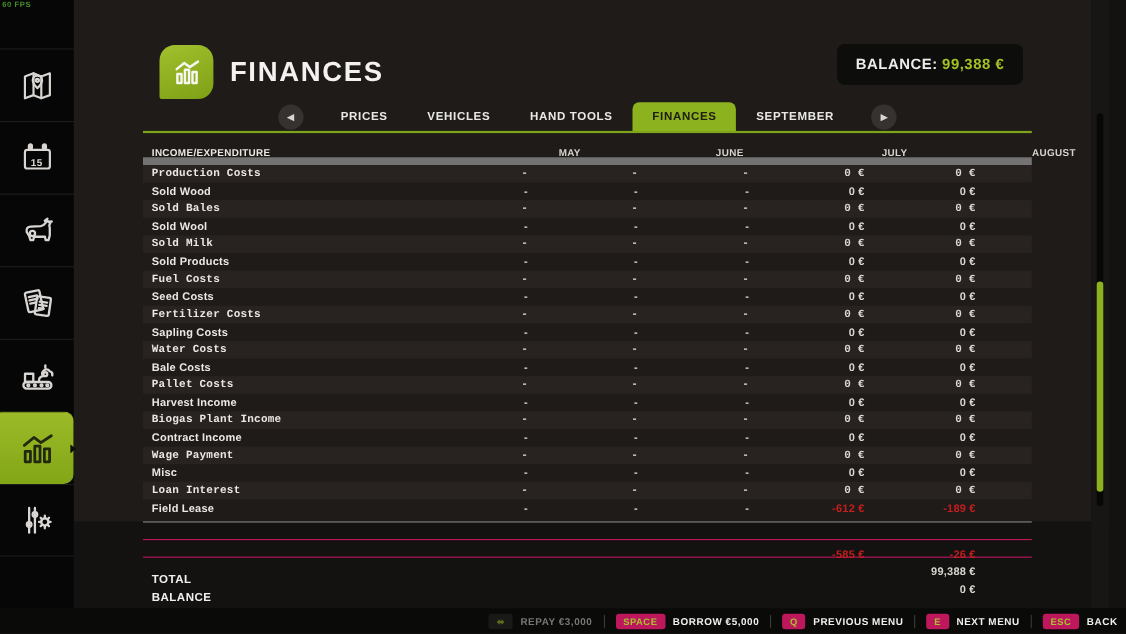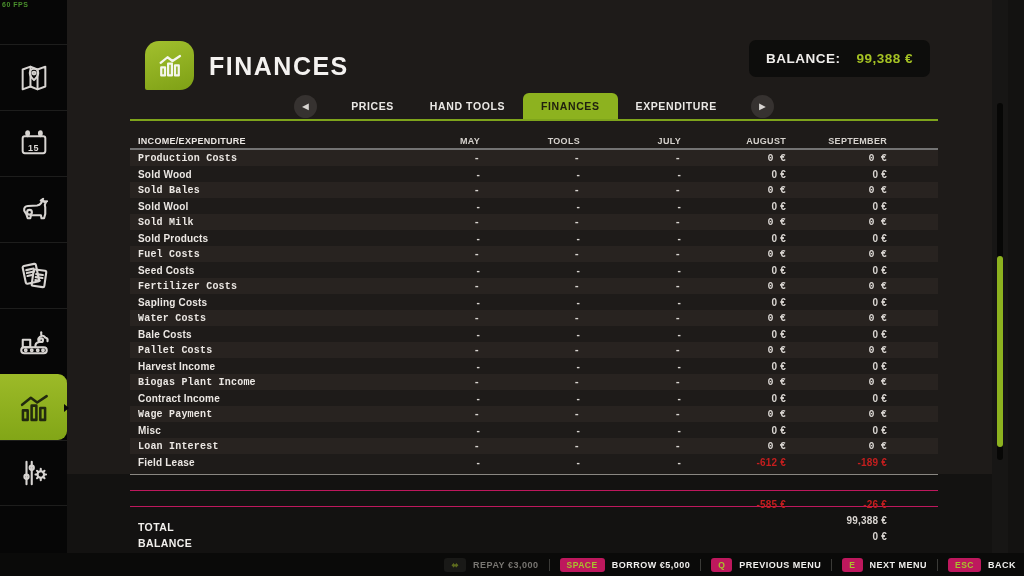--- a/index.html
+++ b/index.html
@@ -23,39 +23,39 @@
   .right-strip { position:absolute; right:0; top:0; width:16px; height:553px; background:#171615; }
   .scroll-track { position:absolute; right:5px; top:103px; width:6px; height:357px; background:#070706; border-radius:3px; }
   .scroll-thumb { position:absolute; left:0; top:153px; width:6px; height:191px; background:#8db21f; border-radius:3px; }
 
   
   .hdr-icon { position:absolute; left:78px; top:41px; width:49px; height:49px;
       background:linear-gradient(160deg,#a2c02e,#7ea015); border-radius:14px 14px 14px 2px;
       display:flex; align-items:center; justify-content:center; }
   .hdr-title { position:absolute; left:142px; top:52px; font-size:25px; color:#f4f2f0; letter-spacing:1.5px; }
   .balance-pill { position:absolute; right:78px; top:40px; height:37px; background:#0d0d0c; border-radius:7px;
-      display:flex; align-items:center; gap:16px; padding:0 17px; }
+      display:flex; align-items:center; gap:4px; padding:0 17px; }
   .balance-pill .bl { font-size:13.5px; color:#efedeb; letter-spacing:.5px; }
   .balance-pill .bv { font-size:13.5px; color:#a5c224; letter-spacing:.5px; }
 
   
   .tabbar { position:absolute; left:63px; top:93px; width:808px; height:28px; border-bottom:2px solid #7ea41b;
       display:flex; align-items:stretch; justify-content:center; }
   .arrow-btn { width:23px; height:23px; border-radius:50%; background:#363230; color:#d8d5d2; font-size:8px;
       display:flex; align-items:center; justify-content:center; align-self:center; margin:0 16px; cursor:pointer; }
   .tab { padding:0 18px; font-size:10.5px; letter-spacing:.6px; color:#eae8e5; display:flex; align-items:center; cursor:pointer;text-align:center; }
   .tab.active { background:#8db21f; color:#20200f; border-radius:6px 6px 0 0; }
 
   
   .ftable { position:absolute; left:63px; top:134px; width:808px; }
   .trow { display:grid; grid-template-columns:242px 100px 100px 101px 105px 101px; padding-left:8px; padding-right:51px;
       height:16px; align-items:center; }
   .trow > div { font-size:10px; color:#d9d5d1; text-align:right; letter-spacing:.2px; }
   .trow > div:first-child { text-align:left; color:#ebe7e3; }
-  .thead { border-bottom:2px solid #737373; }
+  .thead { border-bottom:7px solid #737373;gap:48px; }
   .thead > div { font-size:9px; color:#d6d2cd; letter-spacing:.3px; }
   .tbody .trow.alt { background:#282320;font-family:Liberation Mono, monospace; }
   .neg { color:#c41e1e !important; }
   .tsummary { margin-top:4px; }
   .tsummary .trow { border-top:1px solid #be185d; }
   .tsummary .trow:first-child { border-top:1px solid #8a8782; }
   .tsummary .trow > div:first-child { font-size:10.5px; color:#f2f0ed; letter-spacing:.4px;margin-top:46px; }
 
   
   .bottom-bar { position:absolute; left:0; bottom:0; width:1024px; height:23px; background:#0a0a09; z-index:4;
@@ -161,32 +161,33 @@
 
   <div class="balance-pill">
     <span class="bl">BALANCE:</span>
     <span class="bv">99,388 €</span>
   </div>
 
   <div class="tabbar">
     <div class="arrow-btn">◀</div>
     <div style="display:flex">
         <div class="tab">PRICES</div>
+        <div class="tab">VEHICLES</div>
         <div class="tab">HAND TOOLS</div>
         <div class="tab active">FINANCES</div>
-        <div class="tab">EXPENDITURE</div>
+        <div class="tab">SEPTEMBER</div>
       </div>
     <div class="arrow-btn">▶</div>
   </div>
 
   <div class="ftable">
     <div class="trow thead">
       <div>INCOME/EXPENDITURE</div>
       <div>MAY</div>
-      <div>TOOLS</div>
+      <div>JUNE</div>
       <div>JULY</div>
       <div>AUGUST</div>
       <div>SEPTEMBER</div>
     </div>
     <div class="tbody">
         <div class="trow alt">
     <div>Production Costs</div>
     <div>-</div>
     <div>-</div>
     <div>-</div>

